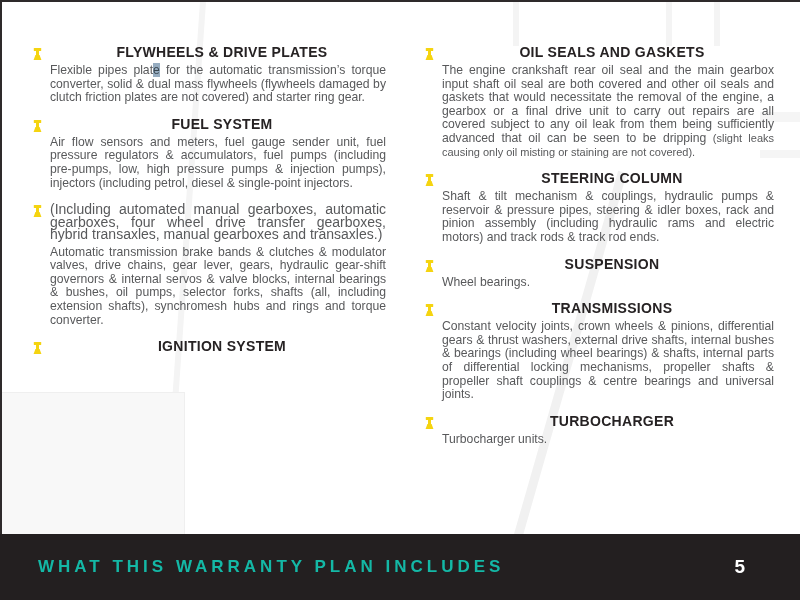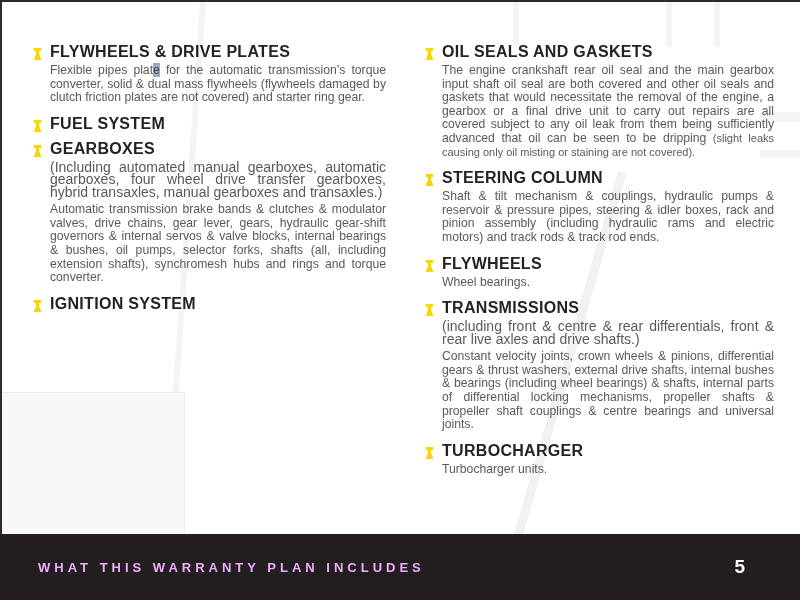--- a/index.html
+++ b/index.html
@@ -20,41 +20,41 @@
   .wm-rect{left:0;top:392px;width:184px;height:142px;background:#f8f8f8;border-top:1px solid #efefef;border-right:1px solid #efefef;}
   .wm-h1{left:760px;top:112px;width:40px;height:10px;background:#f5f5f5;}
   .wm-h2{left:760px;top:150px;width:40px;height:8px;background:#f5f5f5;}
 
   .col{position:absolute;top:46px;}
   .col-left{left:33px;width:353px;}
   .col-right{left:425px;width:349px;}
 
   .sec{position:relative;padding-left:17px;margin-bottom:13px;}
   .sec h3{
-    margin:0 0 6px 0;font-size:16px;line-height:12px;font-weight:bold;
-    color:#262223;letter-spacing:0.3px;
+    margin:0 0 6px 8px;font-size:14px;line-height:12px;font-weight:bold;
+    color:#262223;letter-spacing:0.3px;text-align:center;
   }
   .icon{position:absolute;left:0;top:0;width:9px;height:12px;display:block;}
   .body{
     margin:0 0 7px 0;font-size:12.2px;line-height:13.6px;color:#58595b;
     text-align:justify;
   }
   .note{
     margin:0 0 5px 0;font-size:14px;line-height:12.5px;color:#58595b;
     text-align:justify;
   }
   .inline-note{font-size:11px;}
   .hl{background:#96acc0;color:#39454f;}
 
   .footer-bar{
     position:absolute;left:0;bottom:0;width:800px;height:66px;background:#231f20;
     display:flex;align-items:center;justify-content:space-between;
     padding:0 55px 0 38px;box-sizing:border-box;
   }
-  .f-title{color:#f0abfc;font-size:13px;font-weight:bold;letter-spacing:4px;white-space:nowrap;}
+  .f-title{color:#14b8a6;font-size:17px;font-weight:bold;letter-spacing:4px;white-space:nowrap;}
   .f-num{color:#ffffff;font-size:19px;font-weight:bold;}
 </style>
 </head>
 <body>
 
 <div class="page">
   <div class="wm wm-diag1"></div>
   <div class="wm wm-diag2"></div>
   <div class="wm wm-v1"></div>
   <div class="wm wm-v2"></div>
@@ -85,33 +85,33 @@
       <span class="icon">
         <svg width="9" height="12" viewBox="0 0 9 12">
             <g fill="#F5D410">
               <rect x="0.8" y="0" width="7.4" height="3" rx="0.5"></rect>
               <rect x="3" y="3" width="3" height="4.2"></rect>
               <path d="M2.4 7 L6.6 7 L8.4 12 L0.6 12 Z"></path>
             </g>
           </svg>
       </span>
       <h3>FUEL SYSTEM</h3>
-    </section>
-
-    <section class="sec">
-      <span class="icon">
-        <svg width="9" height="12" viewBox="0 0 9 12">
-            <g fill="#F5D410">
-              <rect x="0.8" y="0" width="7.4" height="3" rx="0.5"></rect>
-              <rect x="3" y="3" width="3" height="4.2"></rect>
-              <path d="M2.4 7 L6.6 7 L8.4 12 L0.6 12 Z"></path>
-            </g>
-          </svg>
-      </span>
-      <h3>GEARBOXES</h3>
+      <p class="body">Air flow sensors and meters, fuel gauge sender unit, fuel pressure regulators &amp; accumulators, fuel pumps (including pre-pumps, low, high pressure pumps &amp; injection pumps), injectors (including petrol, diesel &amp; single-point injectors.</p>
+    </section>
+
+    <section class="sec">
+      <span class="icon">
+        <svg width="9" height="12" viewBox="0 0 9 12">
+            <g fill="#F5D410">
+              <rect x="0.8" y="0" width="7.4" height="3" rx="0.5"></rect>
+              <rect x="3" y="3" width="3" height="4.2"></rect>
+              <path d="M2.4 7 L6.6 7 L8.4 12 L0.6 12 Z"></path>
+            </g>
+          </svg>
+      </span>
       <p class="note">(Including automated manual gearboxes, automatic gearboxes, four wheel drive transfer gearboxes, hybrid transaxles, manual gearboxes and transaxles.)</p>
       <p class="body">Automatic transmission brake bands &amp; clutches &amp; modulator valves, drive chains, gear lever, gears, hydraulic gear-shift governors &amp; internal servos &amp; valve blocks, internal bearings &amp; bushes, oil pumps, selector forks, shafts (all, including extension shafts), synchromesh hubs and rings and torque converter.</p>
     </section>
 
     <section class="sec">
       <span class="icon">
         <svg width="9" height="12" viewBox="0 0 9 12">
             <g fill="#F5D410">
               <rect x="0.8" y="0" width="7.4" height="3" rx="0.5"></rect>
               <rect x="3" y="3" width="3" height="4.2"></rect>
@@ -160,36 +160,35 @@
     <section class="sec">
       <span class="icon">
         <svg width="9" height="12" viewBox="0 0 9 12">
             <g fill="#F5D410">
               <rect x="0.8" y="0" width="7.4" height="3" rx="0.5"></rect>
               <rect x="3" y="3" width="3" height="4.2"></rect>
               <path d="M2.4 7 L6.6 7 L8.4 12 L0.6 12 Z"></path>
             </g>
           </svg>
       </span>
-      <h3>FLYWHEELS</h3>
+      <h3>SUSPENSION</h3>
       <p class="body">Wheel bearings.</p>
     </section>
 
     <section class="sec">
       <span class="icon">
         <svg width="9" height="12" viewBox="0 0 9 12">
             <g fill="#F5D410">
               <rect x="0.8" y="0" width="7.4" height="3" rx="0.5"></rect>
               <rect x="3" y="3" width="3" height="4.2"></rect>
               <path d="M2.4 7 L6.6 7 L8.4 12 L0.6 12 Z"></path>
             </g>
           </svg>
       </span>
       <h3>TRANSMISSIONS</h3>
-      <p class="note">(including front &amp; centre &amp; rear differentials, front &amp; rear live axles and drive shafts.)</p>
       <p class="body">Constant velocity joints, crown wheels &amp; pinions, differential gears &amp; thrust washers, external drive shafts, internal bushes &amp; bearings (including wheel bearings) &amp; shafts, internal parts of differential locking mechanisms, propeller shafts &amp; propeller shaft couplings &amp; centre bearings and universal joints.</p>
     </section>
 
     <section class="sec">
       <span class="icon">
         <svg width="9" height="12" viewBox="0 0 9 12">
             <g fill="#F5D410">
               <rect x="0.8" y="0" width="7.4" height="3" rx="0.5"></rect>
               <rect x="3" y="3" width="3" height="4.2"></rect>
               <path d="M2.4 7 L6.6 7 L8.4 12 L0.6 12 Z"></path>

